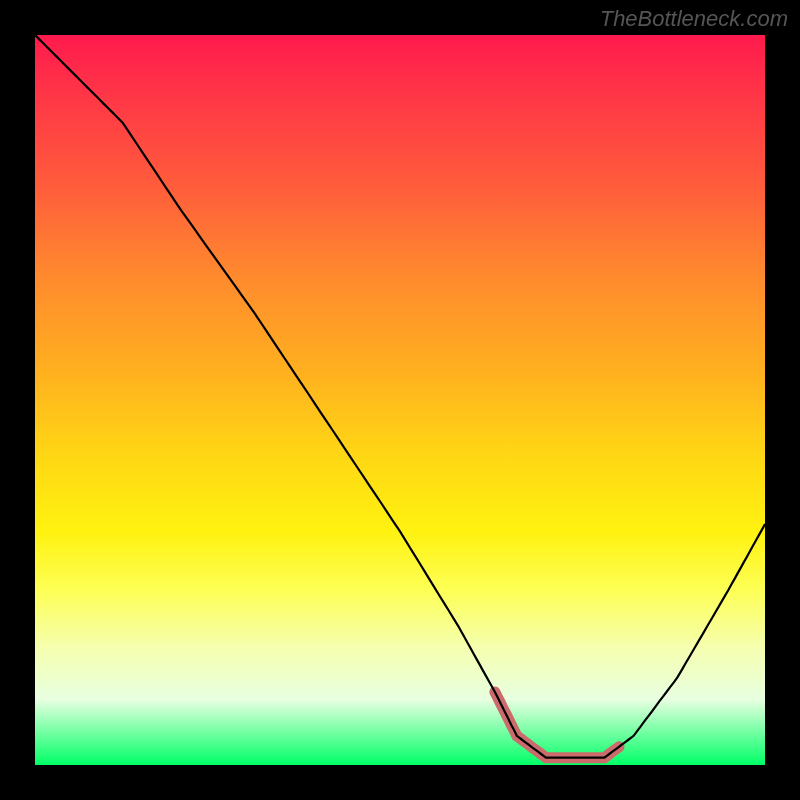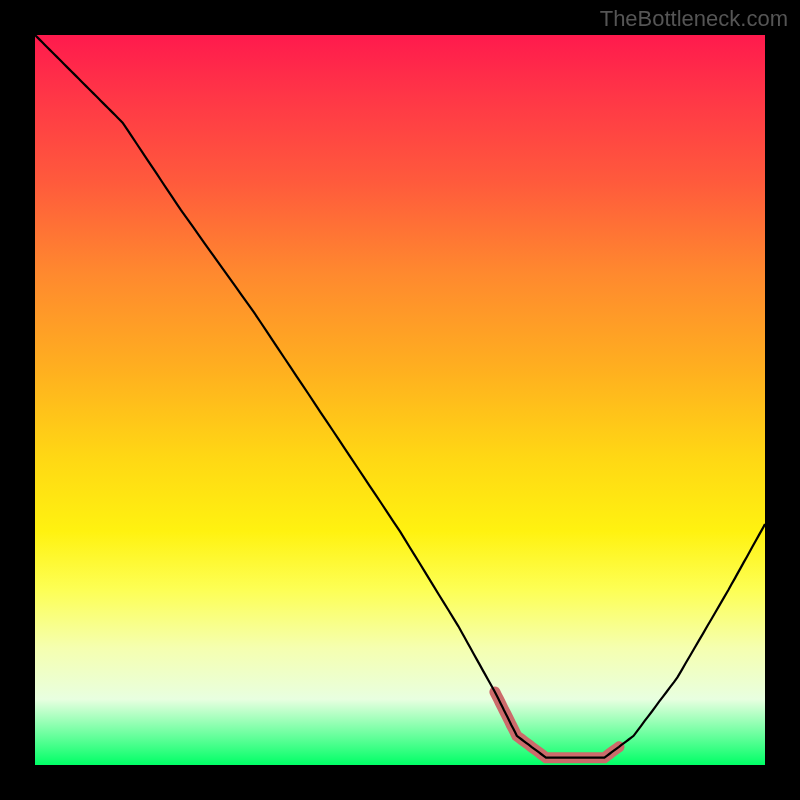--- a/index.html
+++ b/index.html
@@ -10,20 +10,21 @@
     position: relative;
     font-family: Arial, sans-serif;
   }
   .watermark {
     position: absolute;
     top: 6px;
     right: 12px;
     color: #555;
     font-size: 22px;
     z-index: 10;
+    font-style: italic;
   }
   .plot-area {
     position: absolute;
     left: 35px;
     top: 35px;
     width: 730px;
     height: 730px;
     overflow: hidden;
   }
   .gradient-bg {

